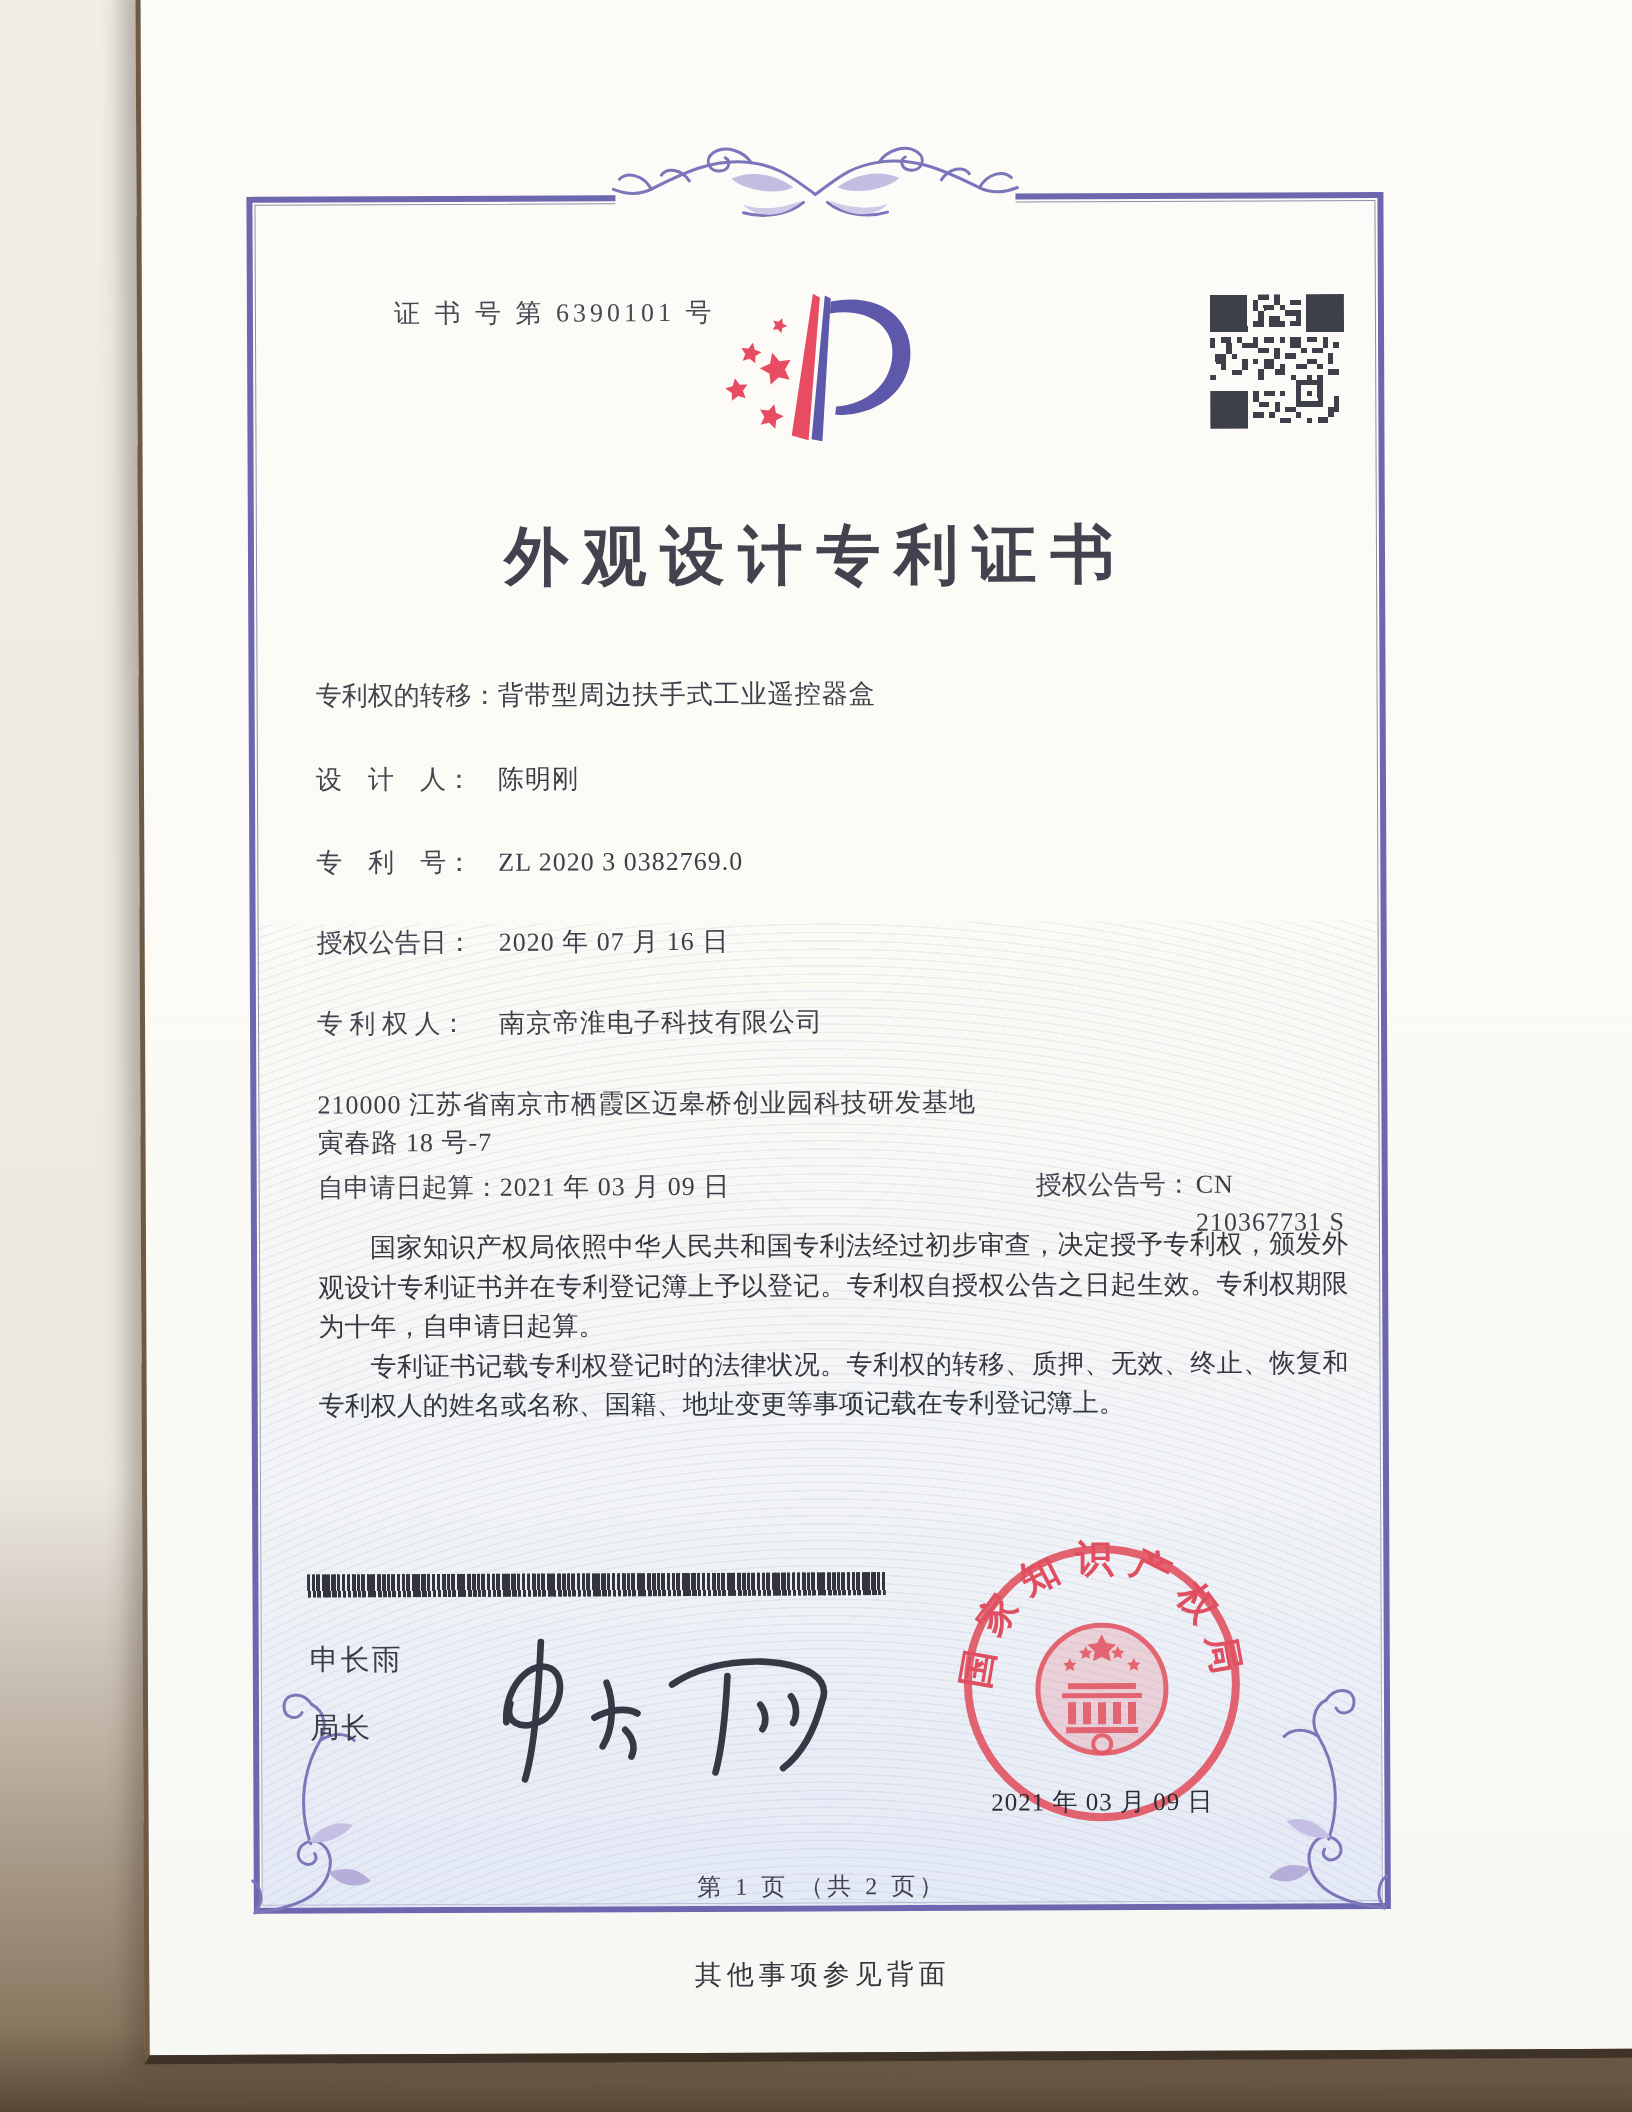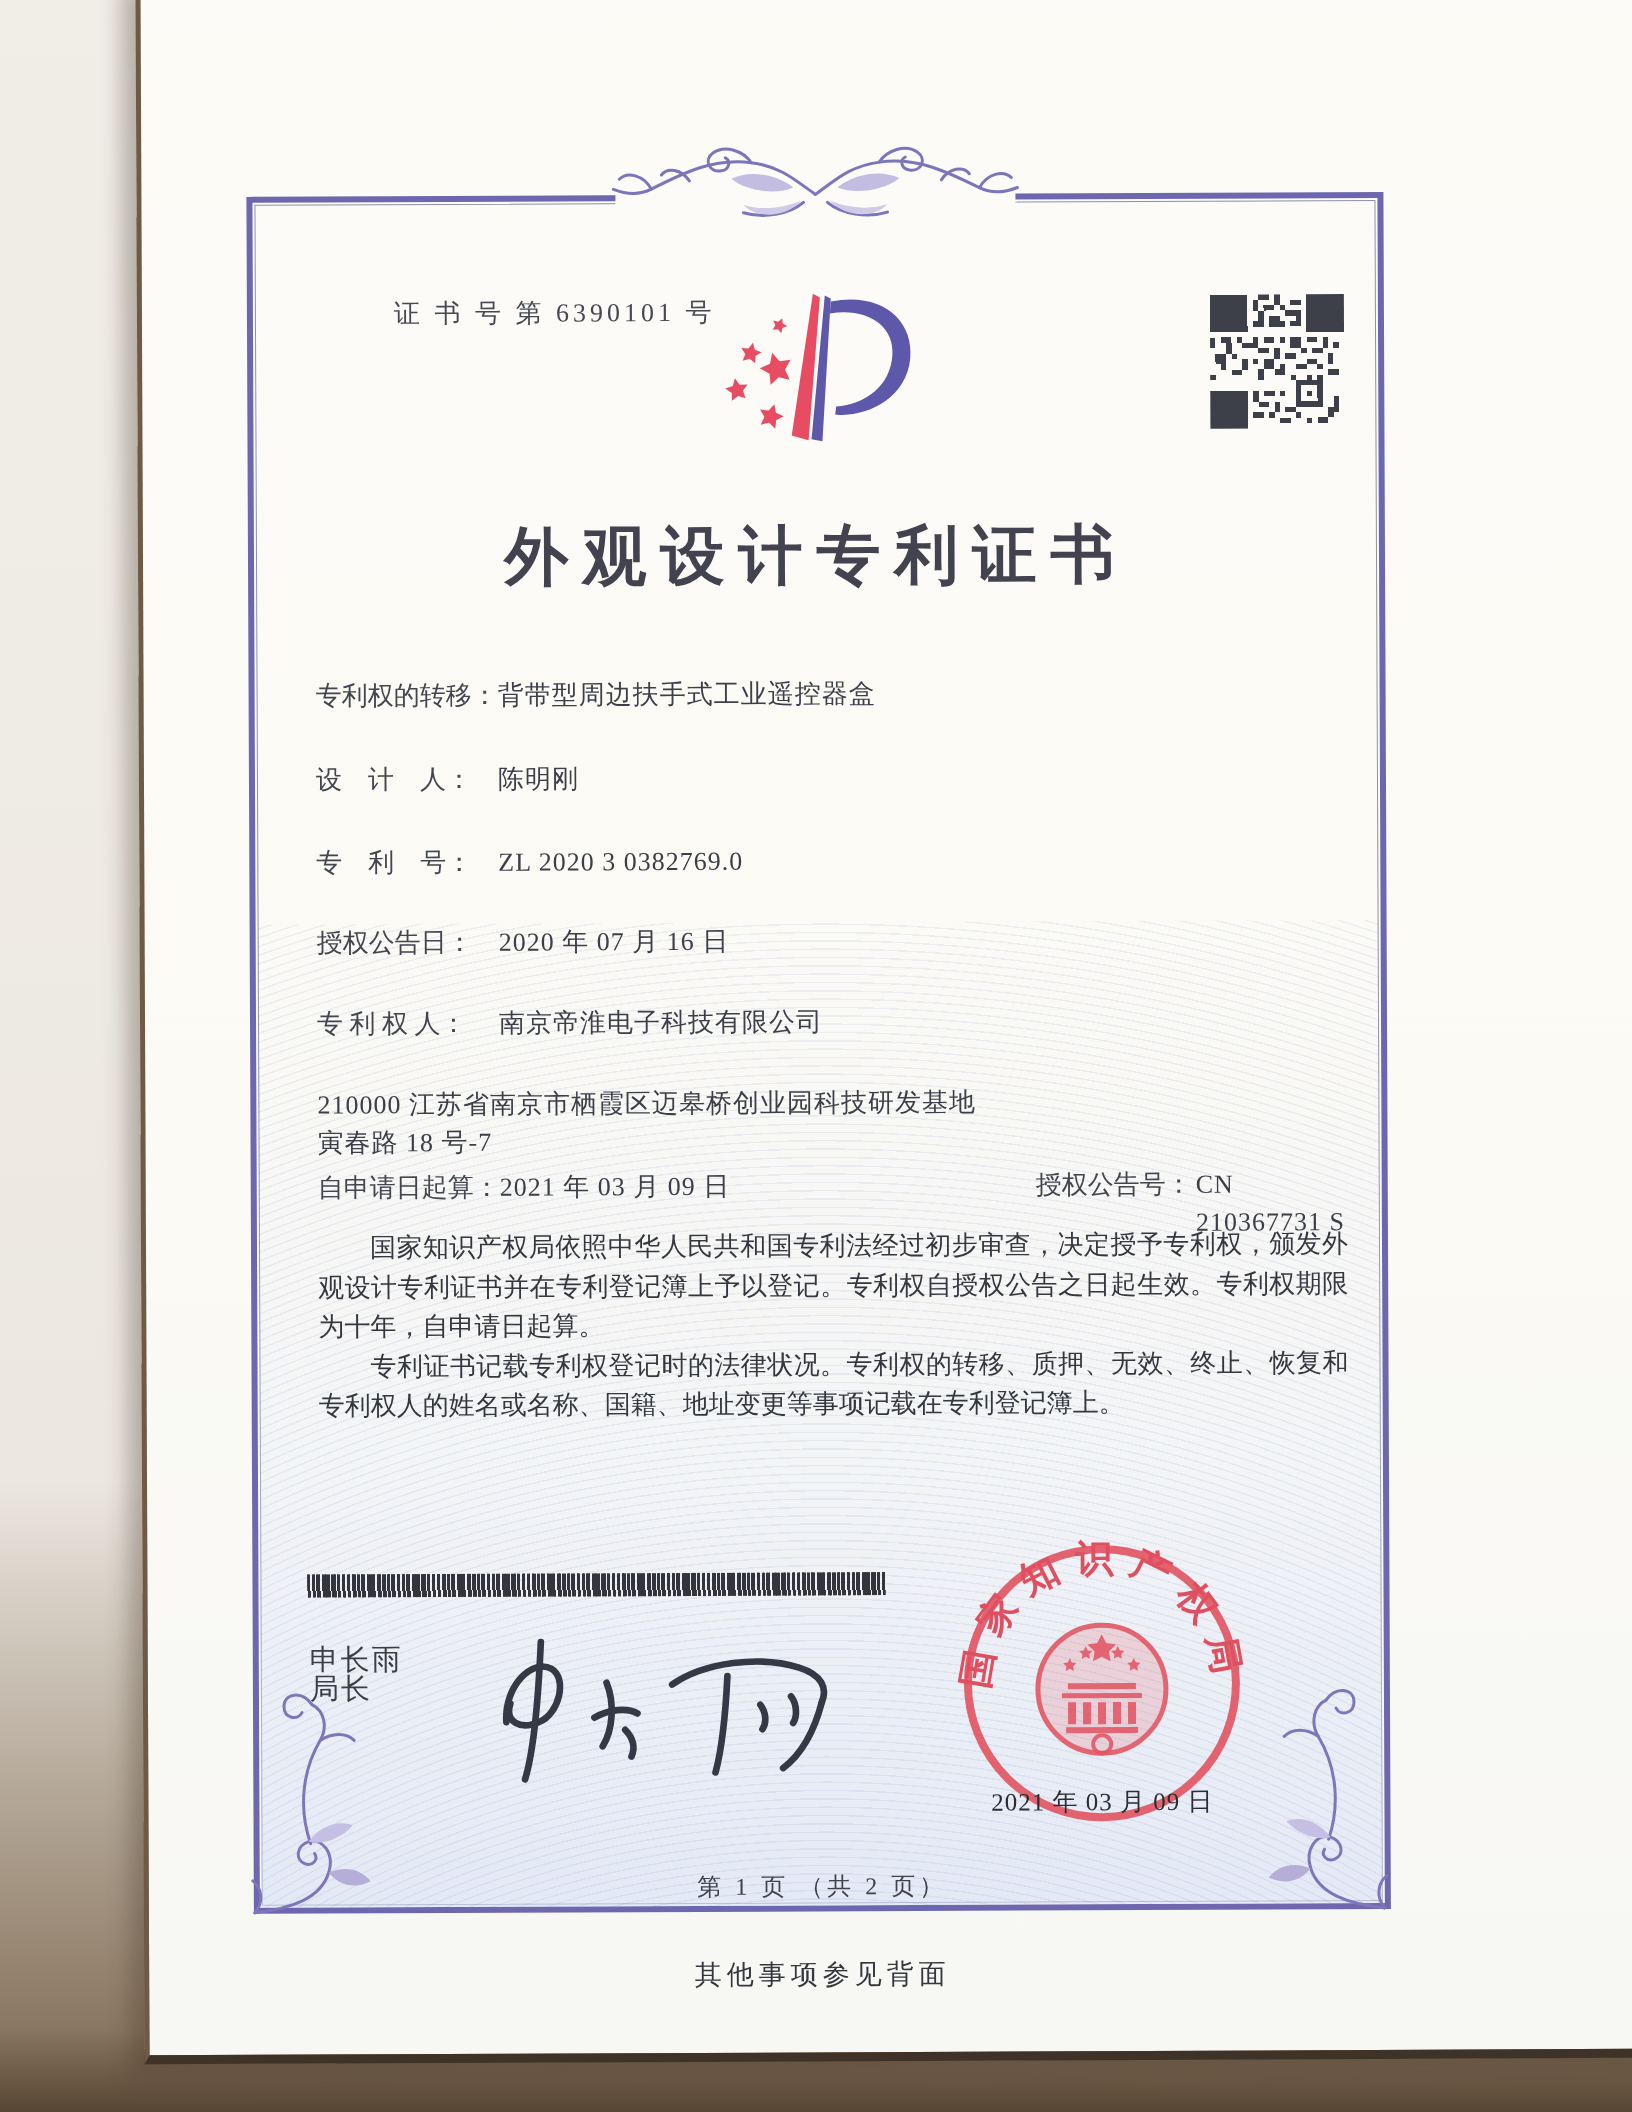--- a/index.html
+++ b/index.html
@@ -253,21 +253,21 @@
     </span>
   </div>
 
   <div class="paras">
     <p>国家知识产权局依照中华人民共和国专利法经过初步审查，决定授予专利权，颁发外观设计专利证书并在专利登记簿上予以登记。专利权自授权公告之日起生效。专利权期限为十年，自申请日起算。</p>
     <p>专利证书记载专利权登记时的法律状况。专利权的转移、质押、无效、终止、恢复和专利权人的姓名或名称、国籍、地址变更等事项记载在专利登记簿上。</p>
   </div>
 
   <div class="barcode"></div>
 
-  <div class="signer" style="top:1695px">局长</div>
+  <div class="signer" style="top:1734px">局长</div>
   <div class="signer" style="top:1666px">申长雨</div>
 
   <div class="sig-svg">
     <svg viewBox="0 0 410 160">
       <g stroke="#343945" stroke-width="6.5" fill="none" stroke-linecap="round">
         <path d="M52,96 C50,60 78,34 96,44 C112,53 104,88 84,96 C66,104 50,96 56,78"></path>
         <path d="M86,18 C84,60 80,120 70,152"></path>
         <path d="M150,58 C158,78 156,104 146,120"></path>
         <path d="M138,92 C152,84 170,82 180,88"></path>
         <path d="M168,104 C176,112 178,122 174,130"></path>

